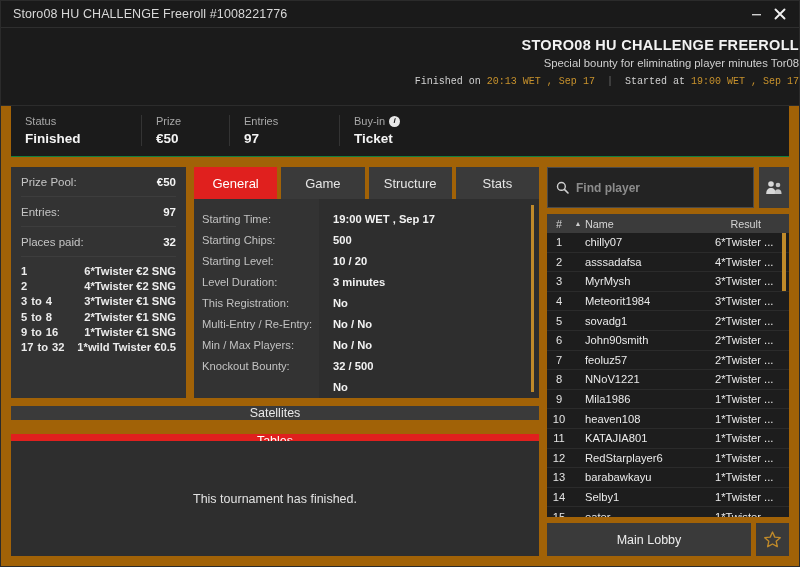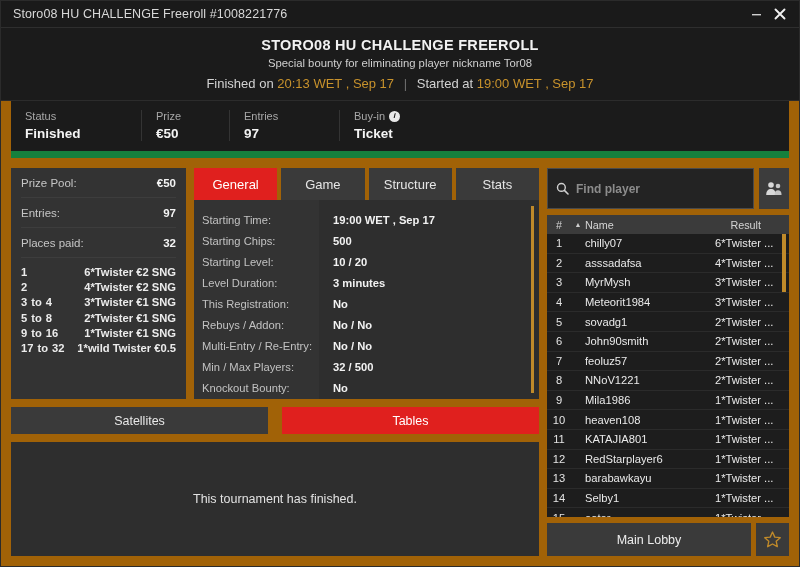--- a/index.html
+++ b/index.html
@@ -59,53 +59,54 @@
     justify-content: center;
     color: #e6e6e6;
     font-size: 14px;
     cursor: default;
   }
   .win-btn svg { display: block; }
 
   
   .header {
     background: #1b1b1b;
-    padding: 9px 0 9px 0;
-    text-align: center;
+    padding: 9px 0 18px 0;
+    text-align: right;
     border-bottom: 1px solid #2c2c2c;
   }
   .tourney-title {
     font-size: 14.5px;
     font-weight: bold;
     color: #f2f2f2;
     letter-spacing: 0.3px;
     margin-bottom: 4px;
   }
   .tourney-sub {
     font-size: 11.3px;
     color: #cfcfcf;
     margin-bottom: 7px;
   }
   .tourney-times {
-    font-size: 13px;
+    font-size: 10px;
     color: #d2d2d2;
+    font-family: Liberation Mono, monospace;
   }
   .tourney-times .tval { color: #c8922c; }
   .tourney-times .sep {
     color: #6d6d6d;
     padding: 0 6px;
   }
 
   
   .statusbar {
     display: flex;
     align-items: flex-start;
     padding: 9px 0 10px 0;
     background: #1b1b1b;
-    border-bottom: 7px solid #15803d;
+    border-bottom: 1px solid #15803d;
     margin: 0 10px;
   }
   .stat {
     padding: 0 14px;
     min-width: 62px;
     display: flex;
     flex-direction: column;
     justify-content: center;
     box-sizing: border-box;
   }
@@ -282,20 +283,21 @@
     height: 100%;
     background: #c08a2a;
   }
 
   
   .sub-tabs {
     display: flex;
     gap: 14px;
     height: 19px;
     min-height: 27px;
+    flex-direction: column;
   }
   .sub-tab {
     flex: 1;
     background: #3a3a3a;
     color: #e8e8e8;
     font-size: 12.5px;
     display: flex;
     align-items: center;
     justify-content: center;
     cursor: default;
@@ -494,21 +496,21 @@
       <div class="win-btn">
         <svg width="12" height="12" viewBox="0 0 12 12">
             <path d="M1.5 1.5 L10.5 10.5 M10.5 1.5 L1.5 10.5" stroke="#f0f0f0" stroke-width="1.9" stroke-linecap="round"></path>
           </svg>
       </div>
     </div>
   </div>
 
   <div class="header">
     <div class="tourney-title">STORO08 HU CHALLENGE FREEROLL</div>
-    <div class="tourney-sub">Special bounty for eliminating player nickname Tor08</div>
+    <div class="tourney-sub">Special bounty for eliminating player minutes Tor08</div>
     <div class="tourney-times">
       <span>Finished on</span>
       <span class="tval">20:13 WET , Sep 17</span>
       <span class="sep">|</span>
       <span>Started at</span>
       <span class="tval">19:00 WET , Sep 17</span>
     </div>
   </div>
 
   <div class="statusbar">
@@ -610,21 +612,20 @@
             <div class="tab">Structure</div>
             <div class="tab">Stats</div>
           </div>
           <div class="detail-area">
             <div class="detail-labels">
               <div class="dlabel">Starting Time:</div>
               <div class="dlabel">Starting Chips:</div>
               <div class="dlabel">Starting Level:</div>
               <div class="dlabel">Level Duration:</div>
               <div class="dlabel">This Registration:</div>
-              <div class="dlabel">Rebuys / Addon:</div>
               <div class="dlabel">Multi-Entry / Re-Entry:</div>
               <div class="dlabel">Min / Max Players:</div>
               <div class="dlabel">Knockout Bounty:</div>
             </div>
             <div class="detail-values">
               <div class="dvalue">19:00 WET , Sep 17</div>
               <div class="dvalue">500</div>
               <div class="dvalue">10 / 20</div>
               <div class="dvalue">3 minutes</div>
               <div class="dvalue">No</div>

